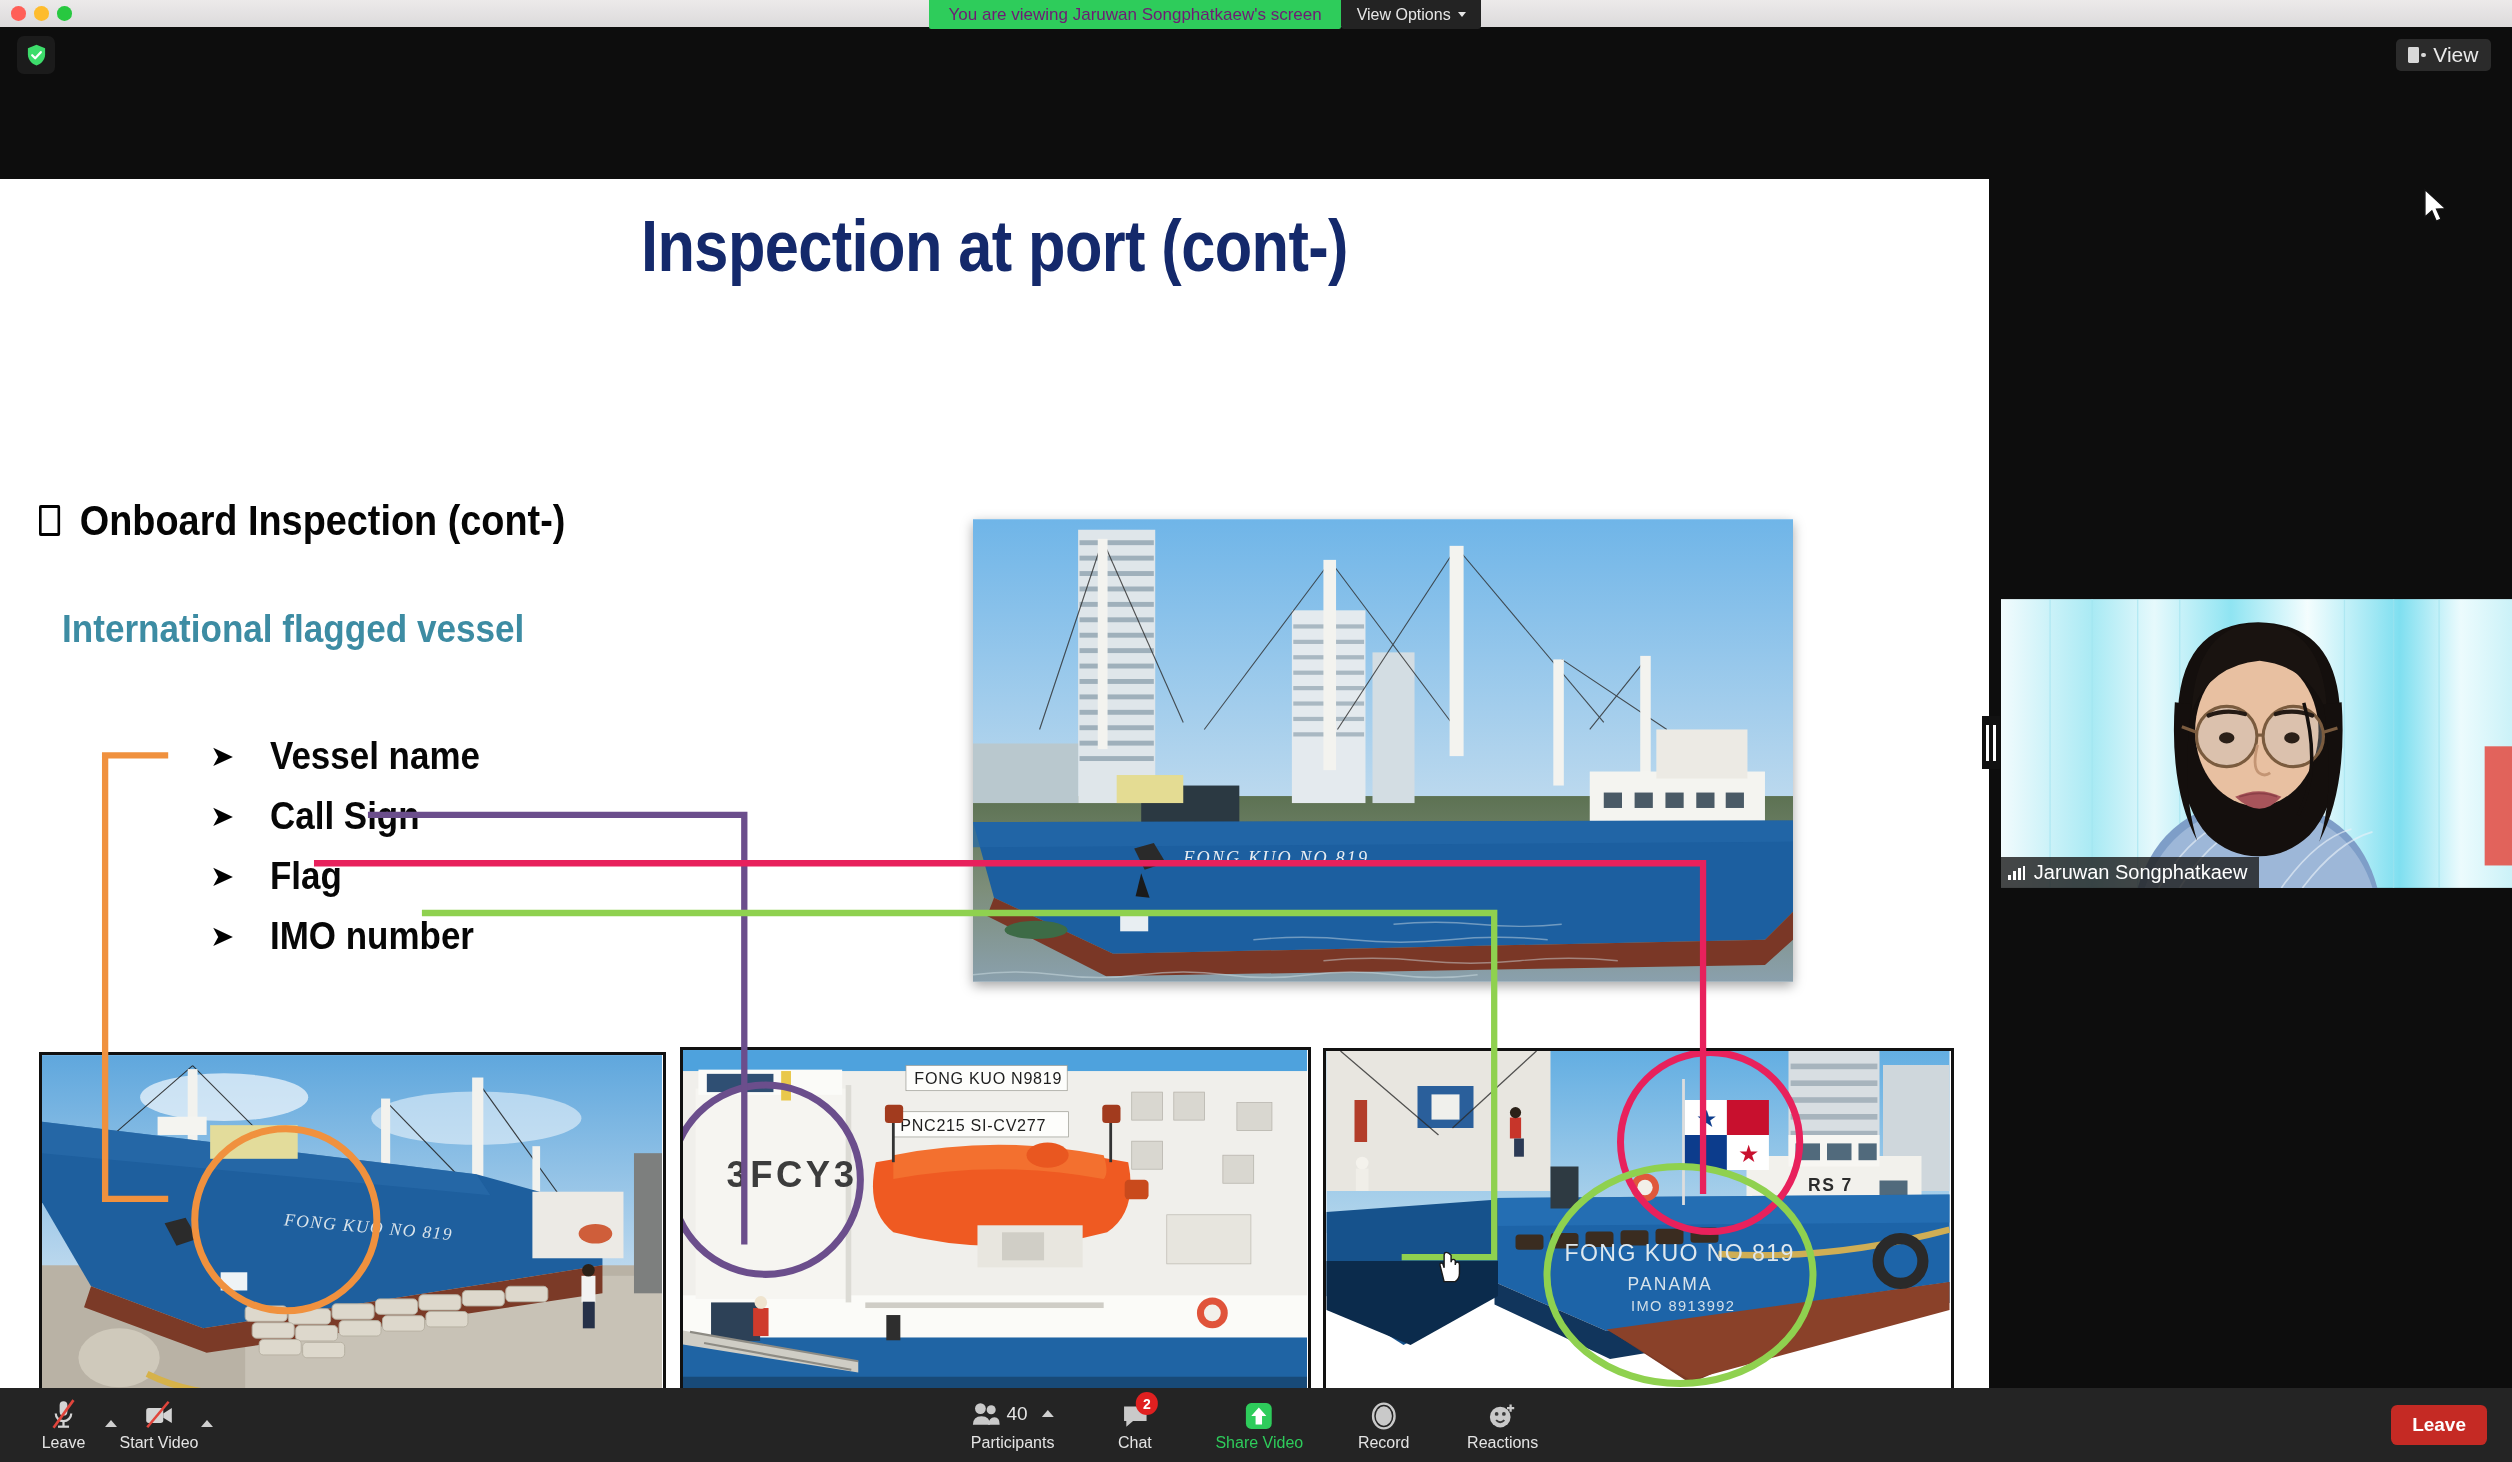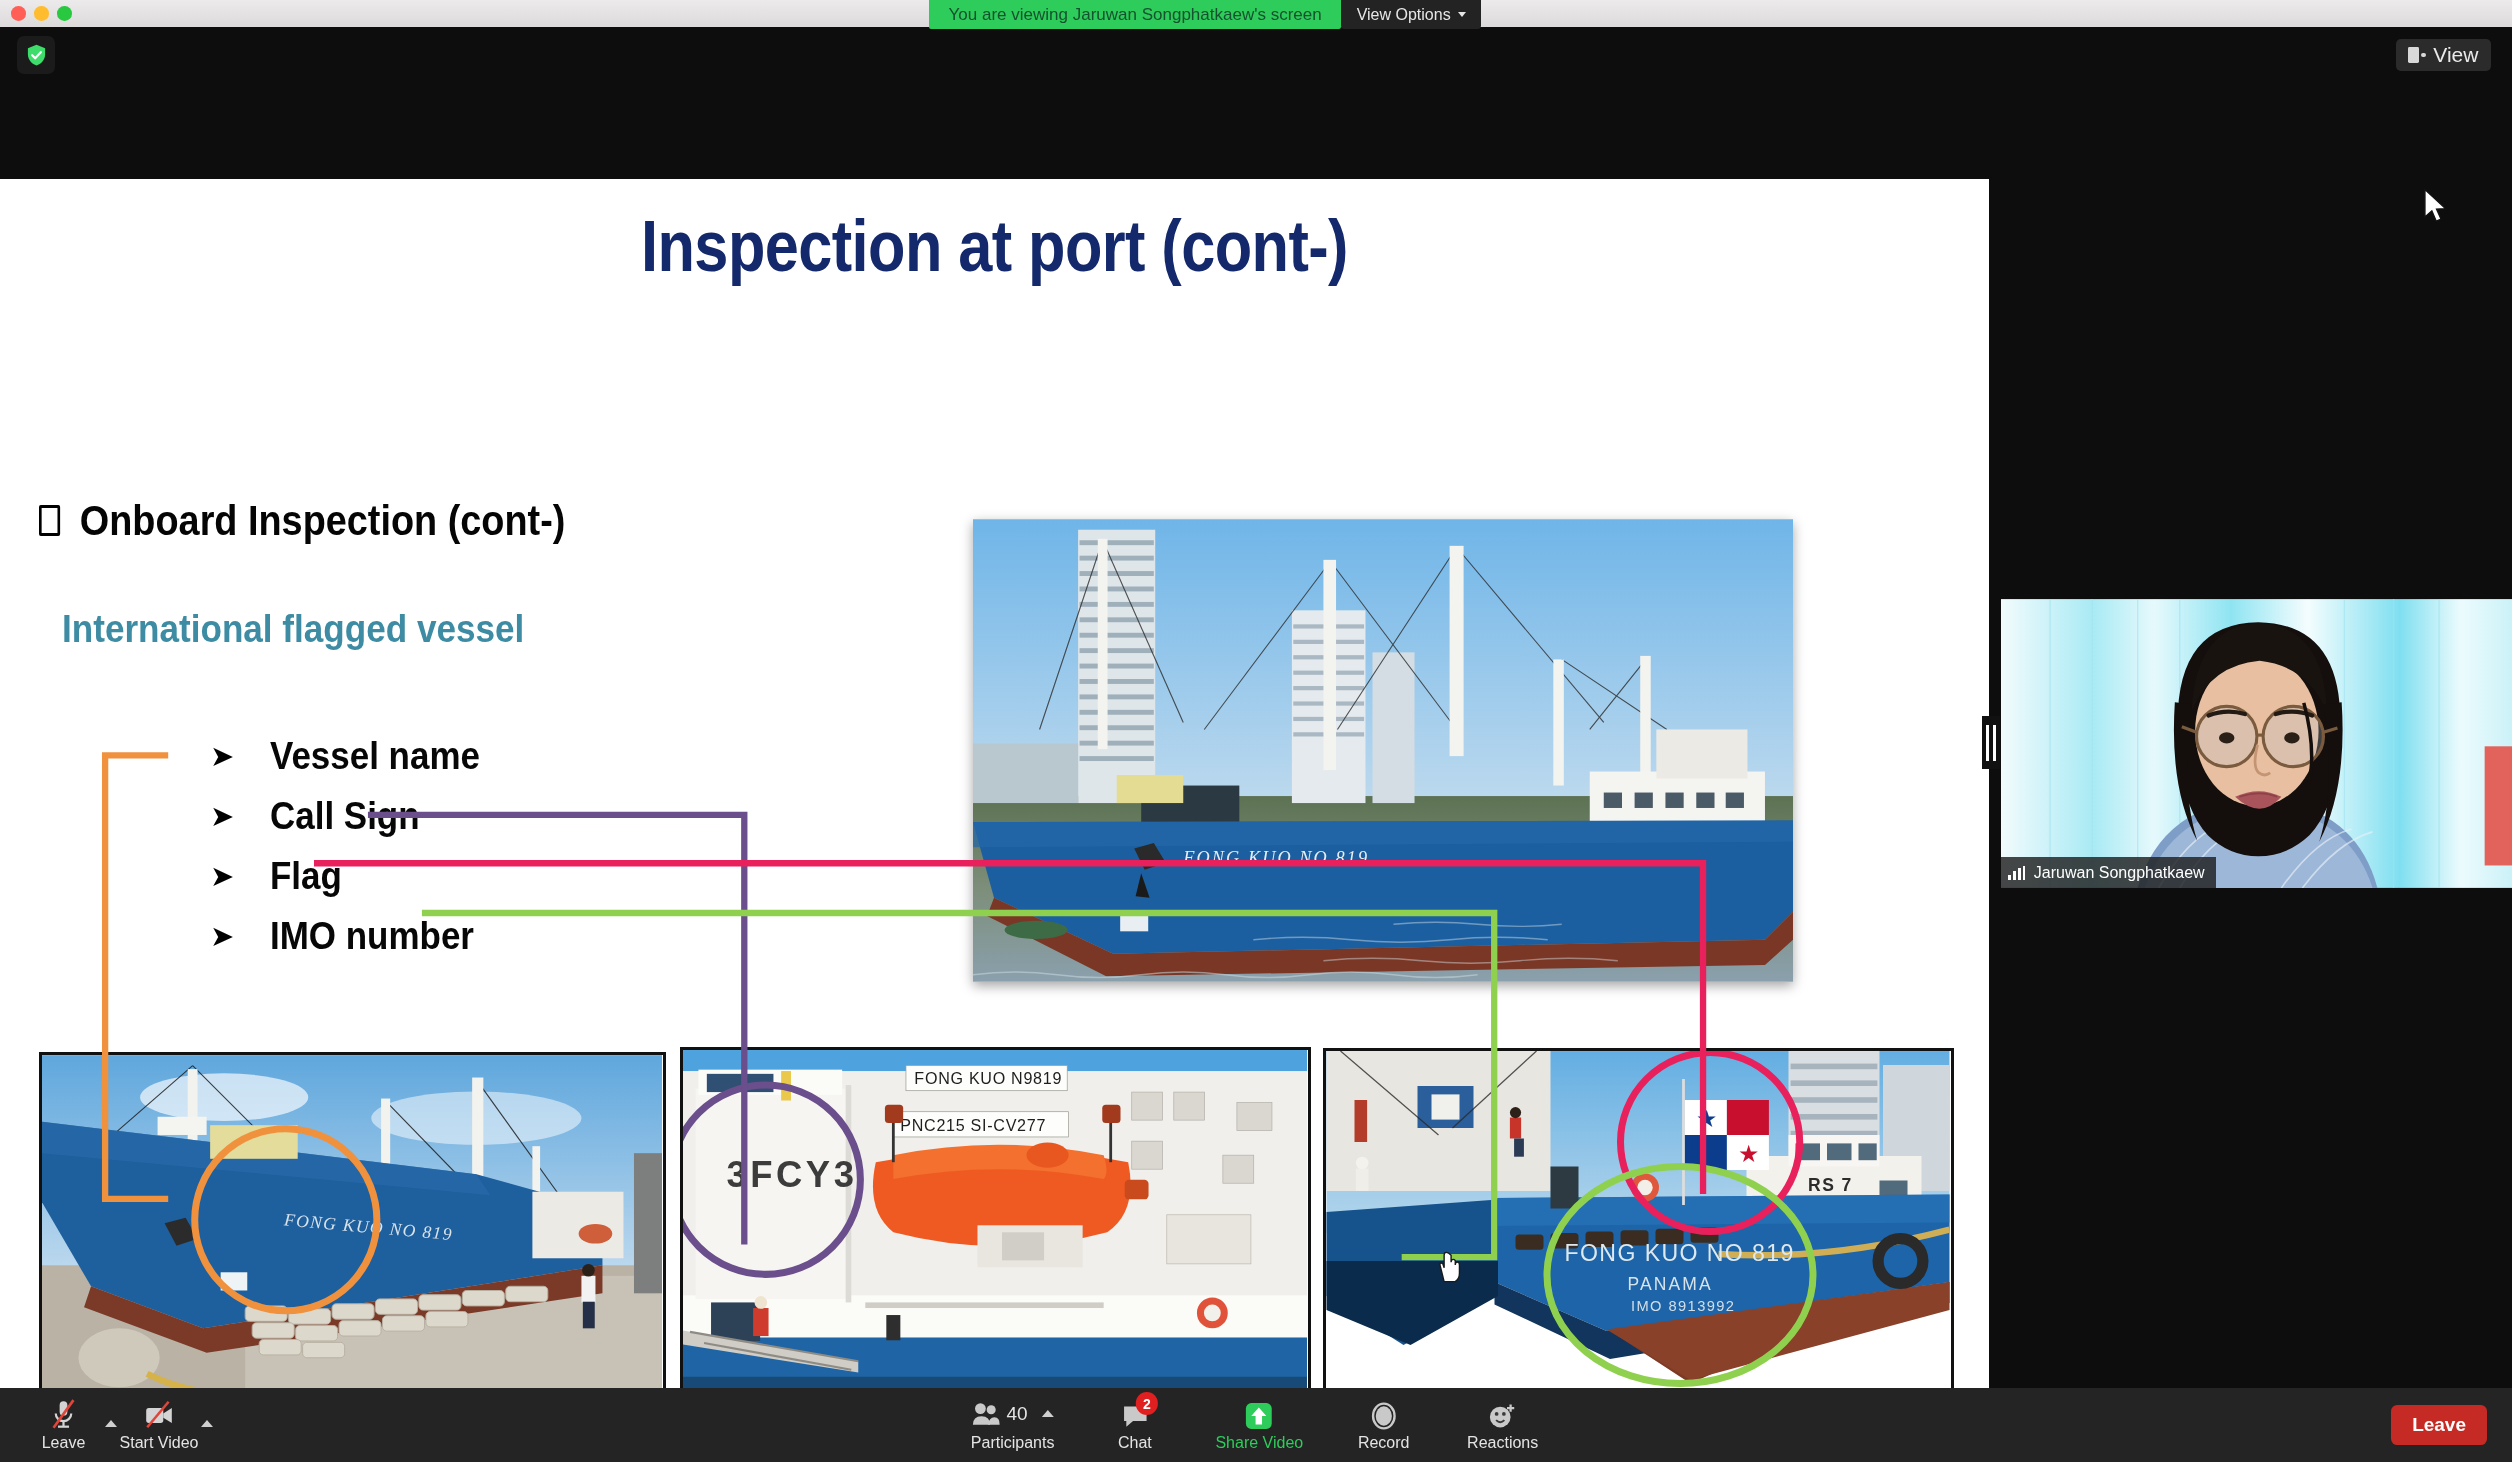--- a/index.html
+++ b/index.html
@@ -21,21 +21,21 @@
   .l-red { background: #ff5f57; }
   .l-yel { background: #febc2e; }
   .l-grn { background: #28c840; }
 
   
   .viewbar {
     position: absolute; left: 929px; top: 0px; height: 29px;
     display: flex; align-items: stretch; z-index: 40;
   }
   .viewbar-green {
-    background: #2ecc5b; color: #14532d; font-size: 17px;
+    background: #2ecc5b; color: #701a75; font-size: 17px;
     display: flex; align-items: center; padding: 0 19.6px;
     font-family: "Liberation Sans", sans-serif; white-space: nowrap;
     border-bottom-left-radius: 2.1px; border-bottom-right-radius: 2.1px;
   }
   .viewbar-opt {
     background: #232323; color: #e6e6e6; font-size: 16px;
     display: flex; align-items: center; gap: 7px; padding: 0 15.4px;
     border-bottom-left-radius: 3.5px; border-bottom-right-radius: 3.5px;
   }
   .caret-d { width: 0; height: 0; border-left: 4.9px solid transparent;
@@ -110,21 +110,21 @@
   
   .connectors { position: absolute; left: 0; top: 0; width: 1989px; height: 1126px; pointer-events: none; }
 
   
   .video-tile {
     position: absolute; left: 2001px; top: 599px; width: 511px; height: 289px;
     overflow: hidden; background: #0a0a0a;
   }
   .video-name {
     position: absolute; left: 0; bottom: 0; height: 31px;
-    background: rgba(30,30,30,.82); color: #fff; font-size: 16px;
+    background: rgba(30,30,30,.82); color: #fff; font-size: 20px;
     display: flex; align-items: center; gap: 8.4px; padding: 0 11.2px 0 7px;
   }
   .bars { display: flex; align-items: flex-end; gap: 2.1px; height: 14px; }
   .bars i { width: 2.8px; background: #fff; display: block; }
   .drag-handle {
     position: absolute; left: 1982px; top: 716px; width: 18px; height: 53px;
     background: #111; display: flex; align-items: center; justify-content: center; gap: 4.9px;
   }
   .drag-handle i { width: 2.8px; height: 36px; background: #fff; display:block; }
 

